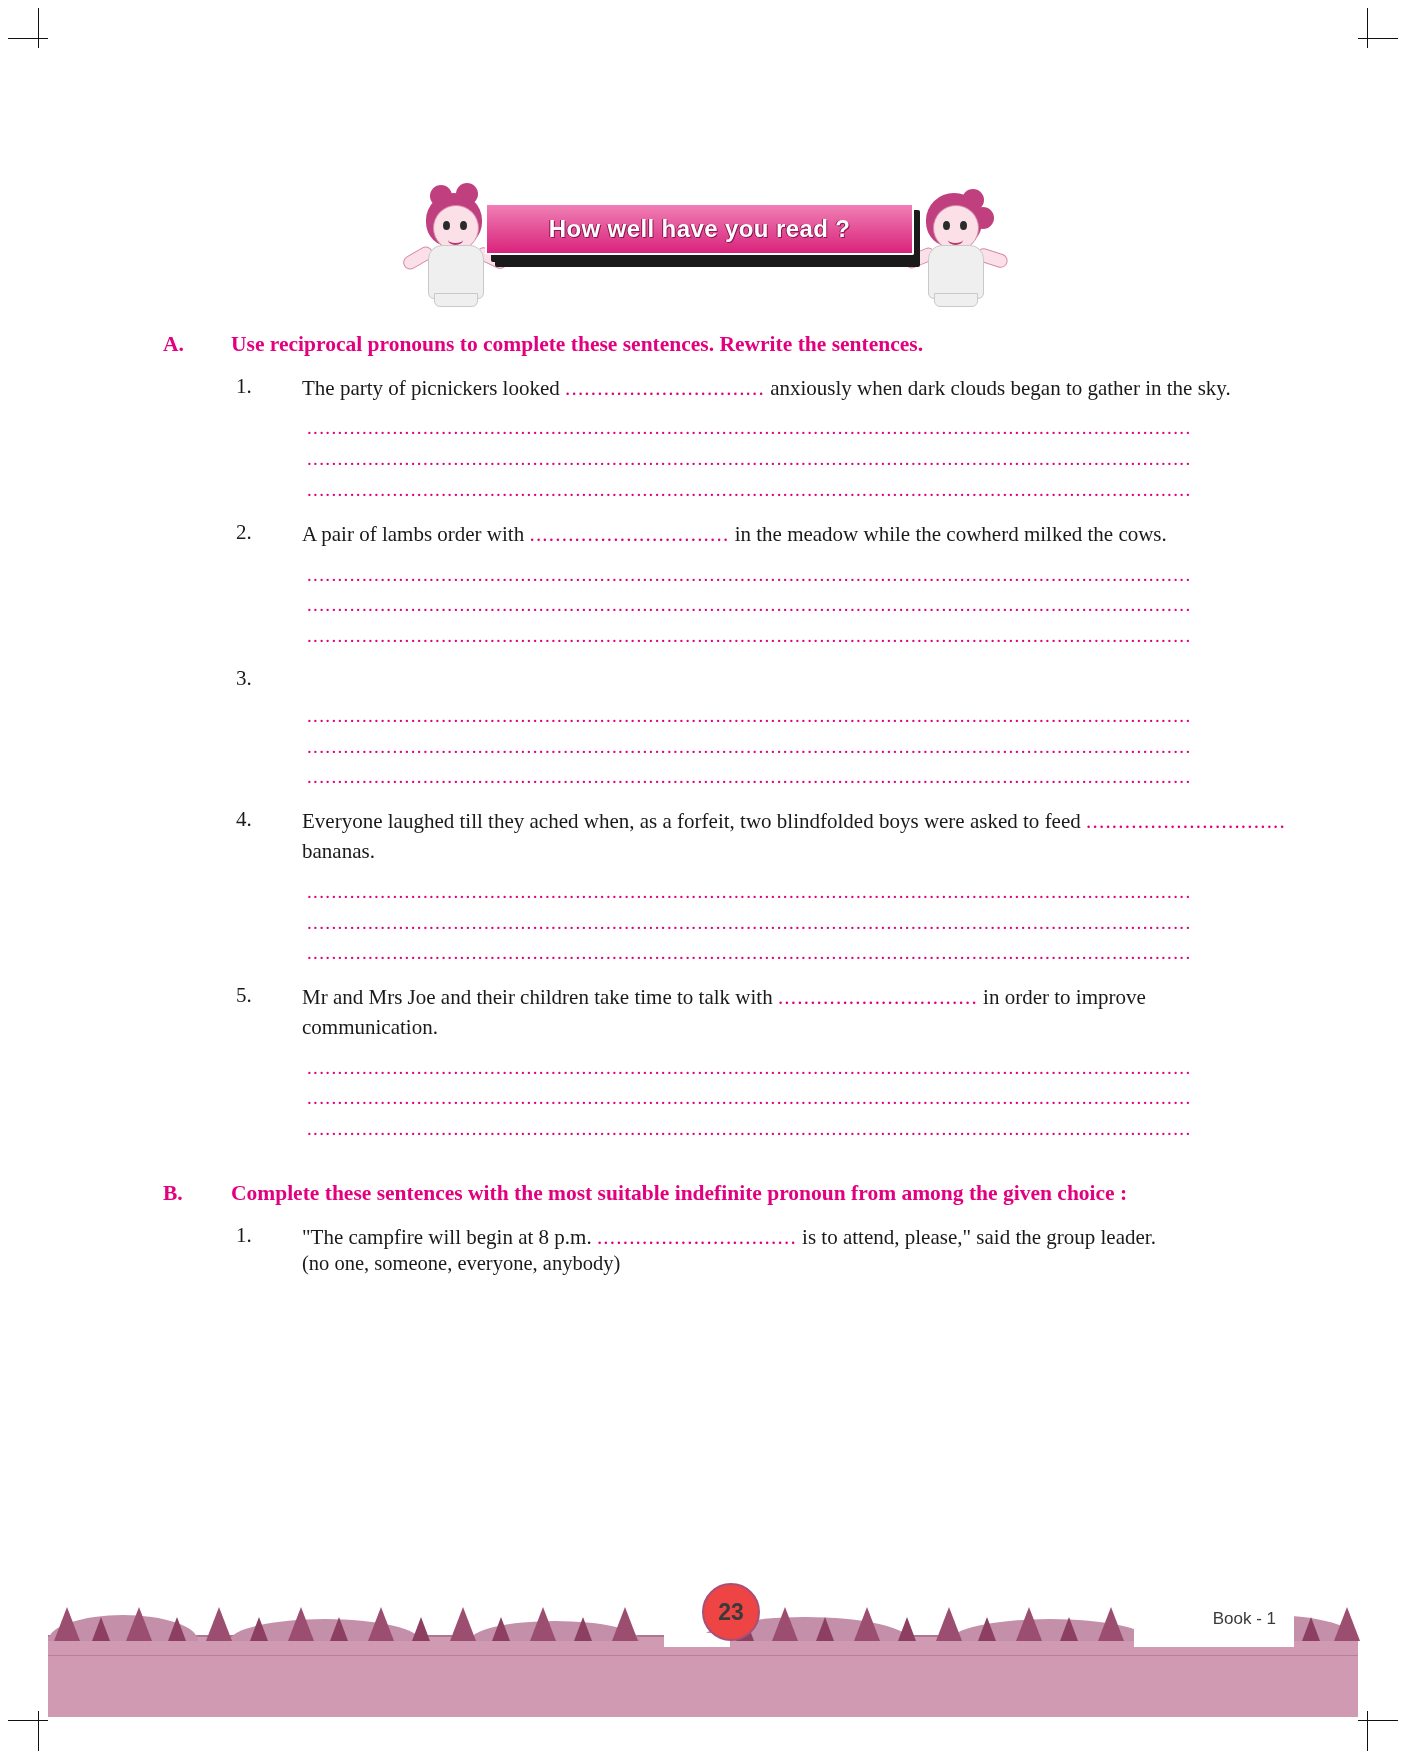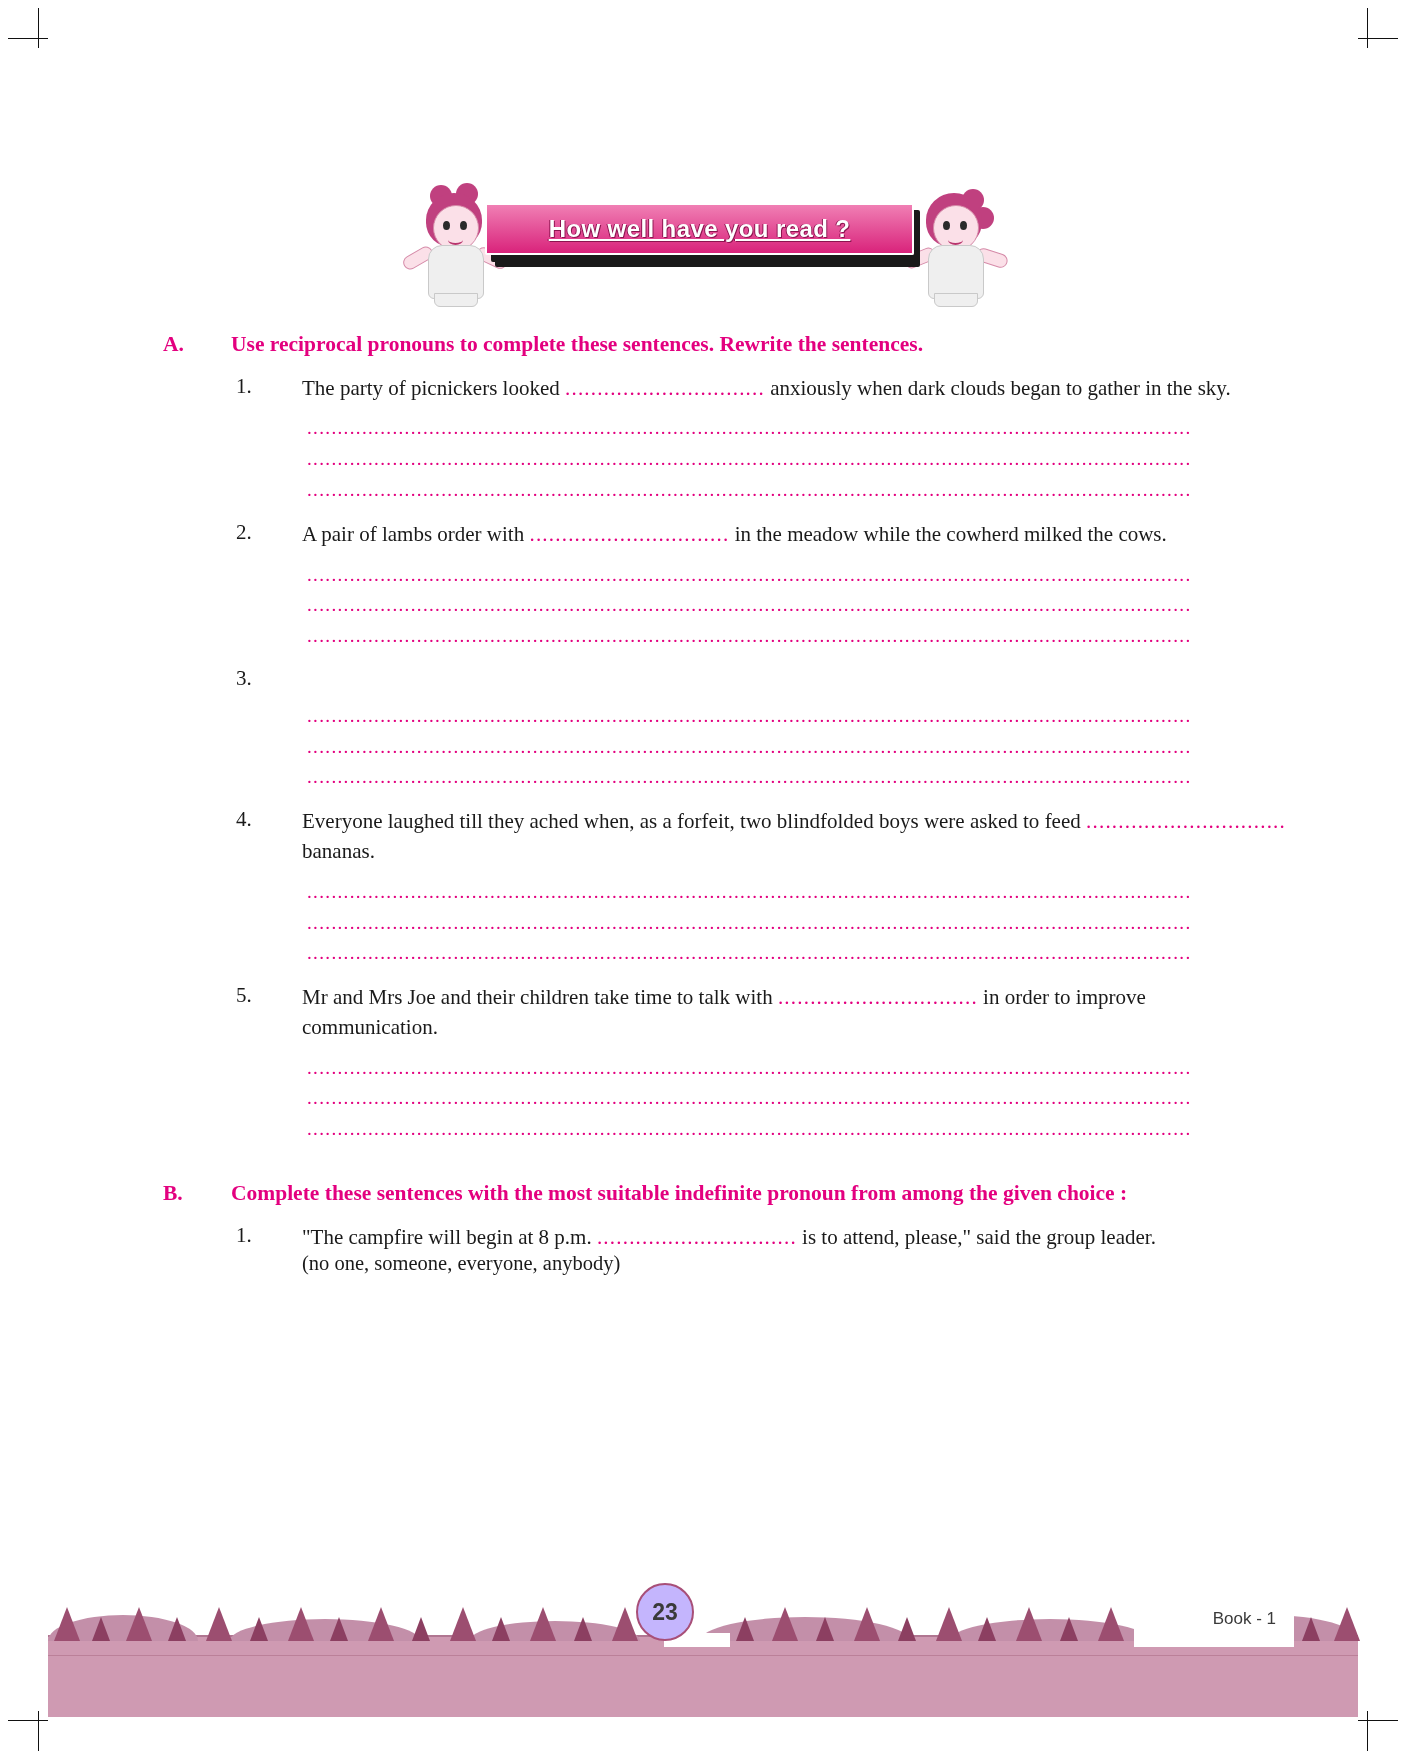--- a/index.html
+++ b/index.html
@@ -54,21 +54,20 @@
     justify-content: center;
   }
   .banner-bar .label {
     color: #ffffff;
     font-family: "Liberation Sans", sans-serif;
     font-weight: bold;
     font-size: 24px;
     letter-spacing: 0.4px;
     text-shadow: 1px 1px 0 #8d1450, -1px 0 0 #8d1450;
     white-space: nowrap;
-    text-decoration: underline;
   }
   .banner-underline {
     position: absolute;
     left: 95px;
     top: 72px;
     width: 425px;
     height: 10px;
     background: #1a1a1a;
     border-radius: 2px;
   }
@@ -257,27 +256,27 @@
     bottom: 0;
   }
   .tree.small {
     border-left-width: 9px;
     border-right-width: 9px;
     border-bottom-width: 24px;
     border-bottom-color: #8c3f61;
   }
   .page-num {
     position: absolute;
-    left: 636px;
+    left: 702px;
     bottom: 118px;
     width: 54px;
     height: 54px;
     border-radius: 50%;
     border: 2px solid #a84f78;
-    background: #c4b5fd;
+    background: #ef4444;
     display: flex;
     align-items: center;
     justify-content: center;
     font-family: "Liberation Sans", sans-serif;
     font-weight: bold;
     font-size: 23px;
     color: #3a3a3a;
     z-index: 5;
   }
   .book-label {

